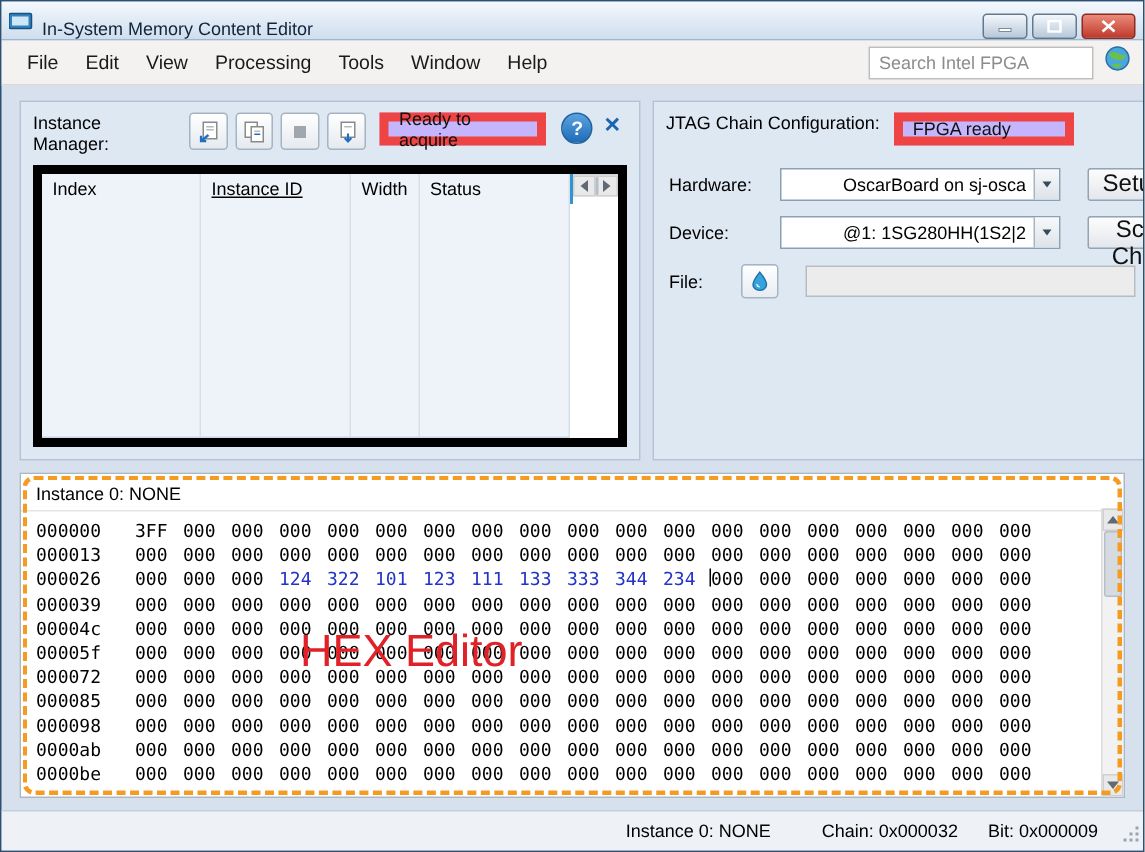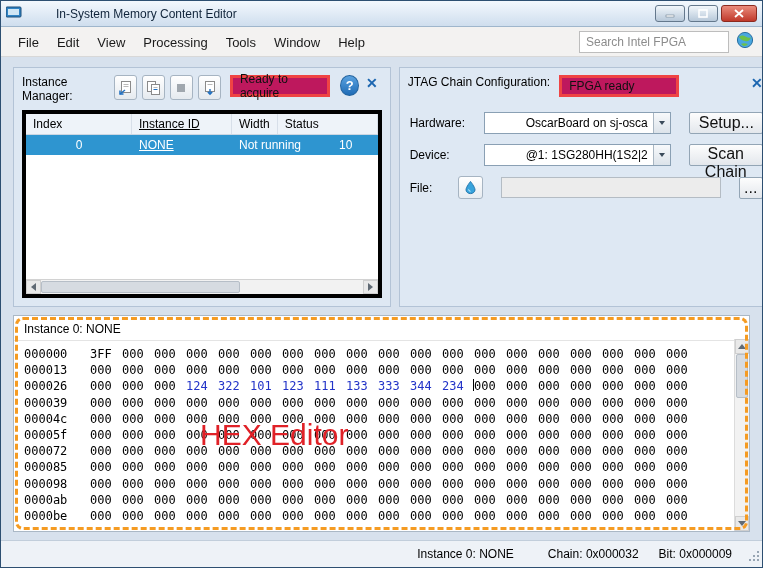--- a/index.html
+++ b/index.html
@@ -3,21 +3,21 @@
 <meta charset="utf-8">
 <style>
   * { box-sizing: border-box; margin: 0; padding: 0; }
   body { margin: 0; background: #888; font-family: "Liberation Sans", sans-serif; }
 
   .window { width: 763px; height: 568px; border: 1px solid #2d4f71; background: #d7e1ed;
             display: flex; flex-direction: column; overflow: hidden; }
 
   
   .titlebar { height: 26px; background: linear-gradient(#f3f8fd, #cfdeee); border-bottom: 1px solid #9fb6cc;
-              display: flex; align-items: center; padding: 0 5px; flex: 0 0 auto; gap: 28px; }
+              display: flex; align-items: flex-end; padding: 0 5px; flex: 0 0 auto; }
   .titlebar .title { font-size: 12px; color: #10243a; margin-left: 6px; }
   .win-controls { margin-left: auto; display: flex; gap: 3px; }
   .winbtn { width: 30px; height: 17px; border: 1px solid #64788c; border-radius: 3px; padding: 0;
             background: linear-gradient(#f2f7fb, #b7c8d9); display: flex; align-items: center; justify-content: center; cursor: default; }
   .winbtn.close { width: 36px; background: linear-gradient(#ea8b7c, #c0392b); border-color: #8c2a1f; }
 
   
   .menubar { height: 30px; background: #f3f2f1; border-bottom: 1px solid #d8d8d8;
              display: flex; align-items: center; padding: 0 8px; flex: 0 0 auto; }
   .menu-item { font-size: 13px; color: #1a1a1a; padding: 5px 9px; }
@@ -29,32 +29,32 @@
   
   .content { flex: 1; padding: 10px 12px 8px; display: flex; flex-direction: column; gap: 8px; min-height: 0; }
   .top-row { display: flex; gap: 8px; height: 240px; flex: 0 0 auto; }
   .panel { border: 1px solid #b3c3d6; background: #dee8f3; }
   .panel-left { width: 414px; display: flex; flex-direction: column; }
   .panel-right { flex: 1; }
 
   .pheader { display: flex; align-items: flex-start; gap: 5px; padding: 7px 8px 5px; font-size: 12px; color: #000; }
   .tbtn { width: 26px; height: 25px; background: linear-gradient(#ffffff, #e5eaef); border: 1px solid #a6b4c2;
           border-radius: 3px; display: flex; align-items: center; justify-content: center; padding: 0; }
-  .status-field { height: 22px; background: #be185d; border: 3px solid #ef4444; font-size: 12px;
+  .status-field { height: 22px; background: #c4b5fd; border: 6px solid #ef4444; font-size: 12px;
                   display: flex; align-items: center; padding: 0 7px; color: #111; }
   .acq-field { width: 112px; margin-left: 4px; }
   .help-btn { width: 21px; height: 21px; border-radius: 50%; border: 1px solid #22639f; color: #fff;
               background: linear-gradient(#5aa2e0, #1f6cb6); font-size: 13px; font-weight: bold;
               display: flex; align-items: center; justify-content: center; margin-left: 5px; padding: 0; }
   .close-x { color: #1c66b0; font-weight: bold; font-size: 14px; padding: 0 2px; cursor: default; }
   .panel-left .close-x { margin-left: auto; margin-right: 2px; }
 
   
-  .table-wrap { margin: 2px 8px 8px; flex: 1; background: #fff; border: 4px solid #000000;
-                display: flex; flex-direction: column; min-height: 0; }
+  .table-wrap { margin: 2px 8px 8px; flex: 1; background: #fff; border: 6px solid #000000;
+                display: flex; flex-direction: row; min-height: 0; }
   .thead { display: flex; background: #eef3f9; border-bottom: 1px solid #cbd6e2; flex: 0 0 auto; }
   .th { font-size: 12px; padding: 3px 7px; border-right: 1px solid #d7dfe9; color: #000; }
   .col0 { width: 106px; } .col1 { width: 100px; text-decoration: underline; } .col2 { width: 100px; } .col3 { flex: 1; }
   .tbody { flex: 1; overflow: hidden; }
   .trow { display: flex; height: 20px; align-items: center; font-size: 12px; }
   .trow.selected { background: #2e95d0; color: #fff; }
   .td { padding: 0 7px; white-space: nowrap; overflow: hidden; }
   .td.center { text-align: center; padding: 0; }
 
   

